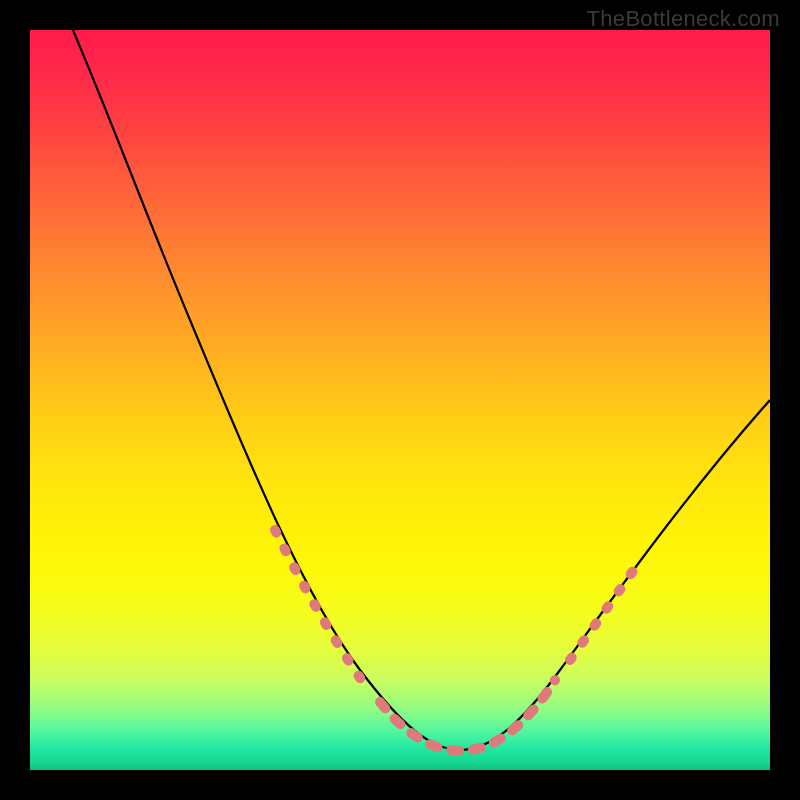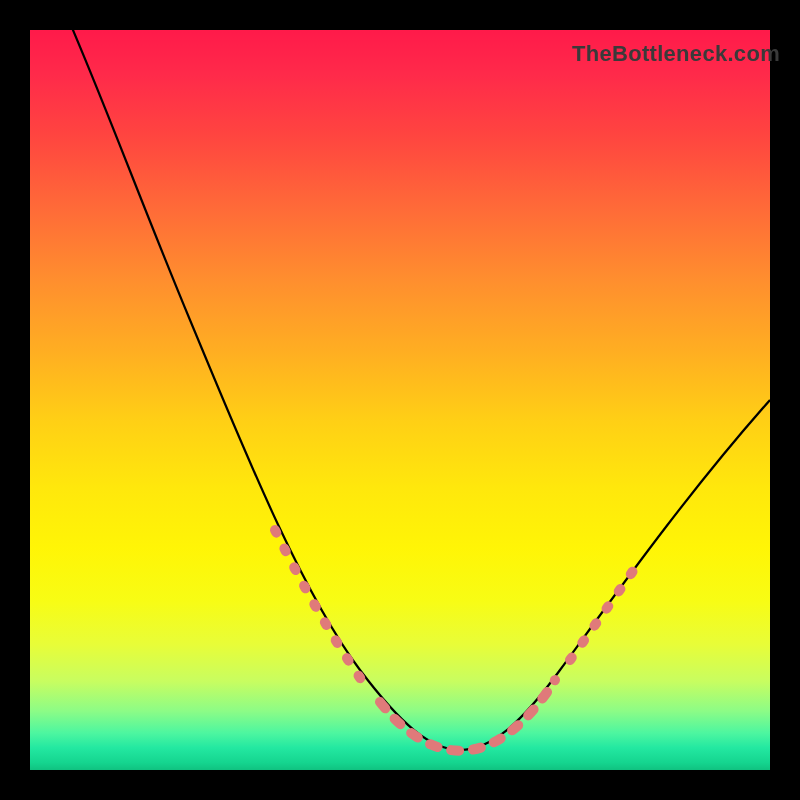--- a/index.html
+++ b/index.html
@@ -16,24 +16,23 @@
     width: 800px;
     height: 800px;
     background: #000;
   }
   .watermark {
     position: absolute;
     top: 6px;
     right: 20px;
     color: #3a3a3a;
     font-size: 22px;
-    font-weight: bold;
+    font-weight: normal;
     letter-spacing: 0.3px;
     z-index: 10;
-    margin-top: 35px;
   }
   .plot-area {
     position: absolute;
     left: 30px;
     top: 30px;
     width: 740px;
     height: 740px;
     overflow: hidden;
   }
   .gradient {

